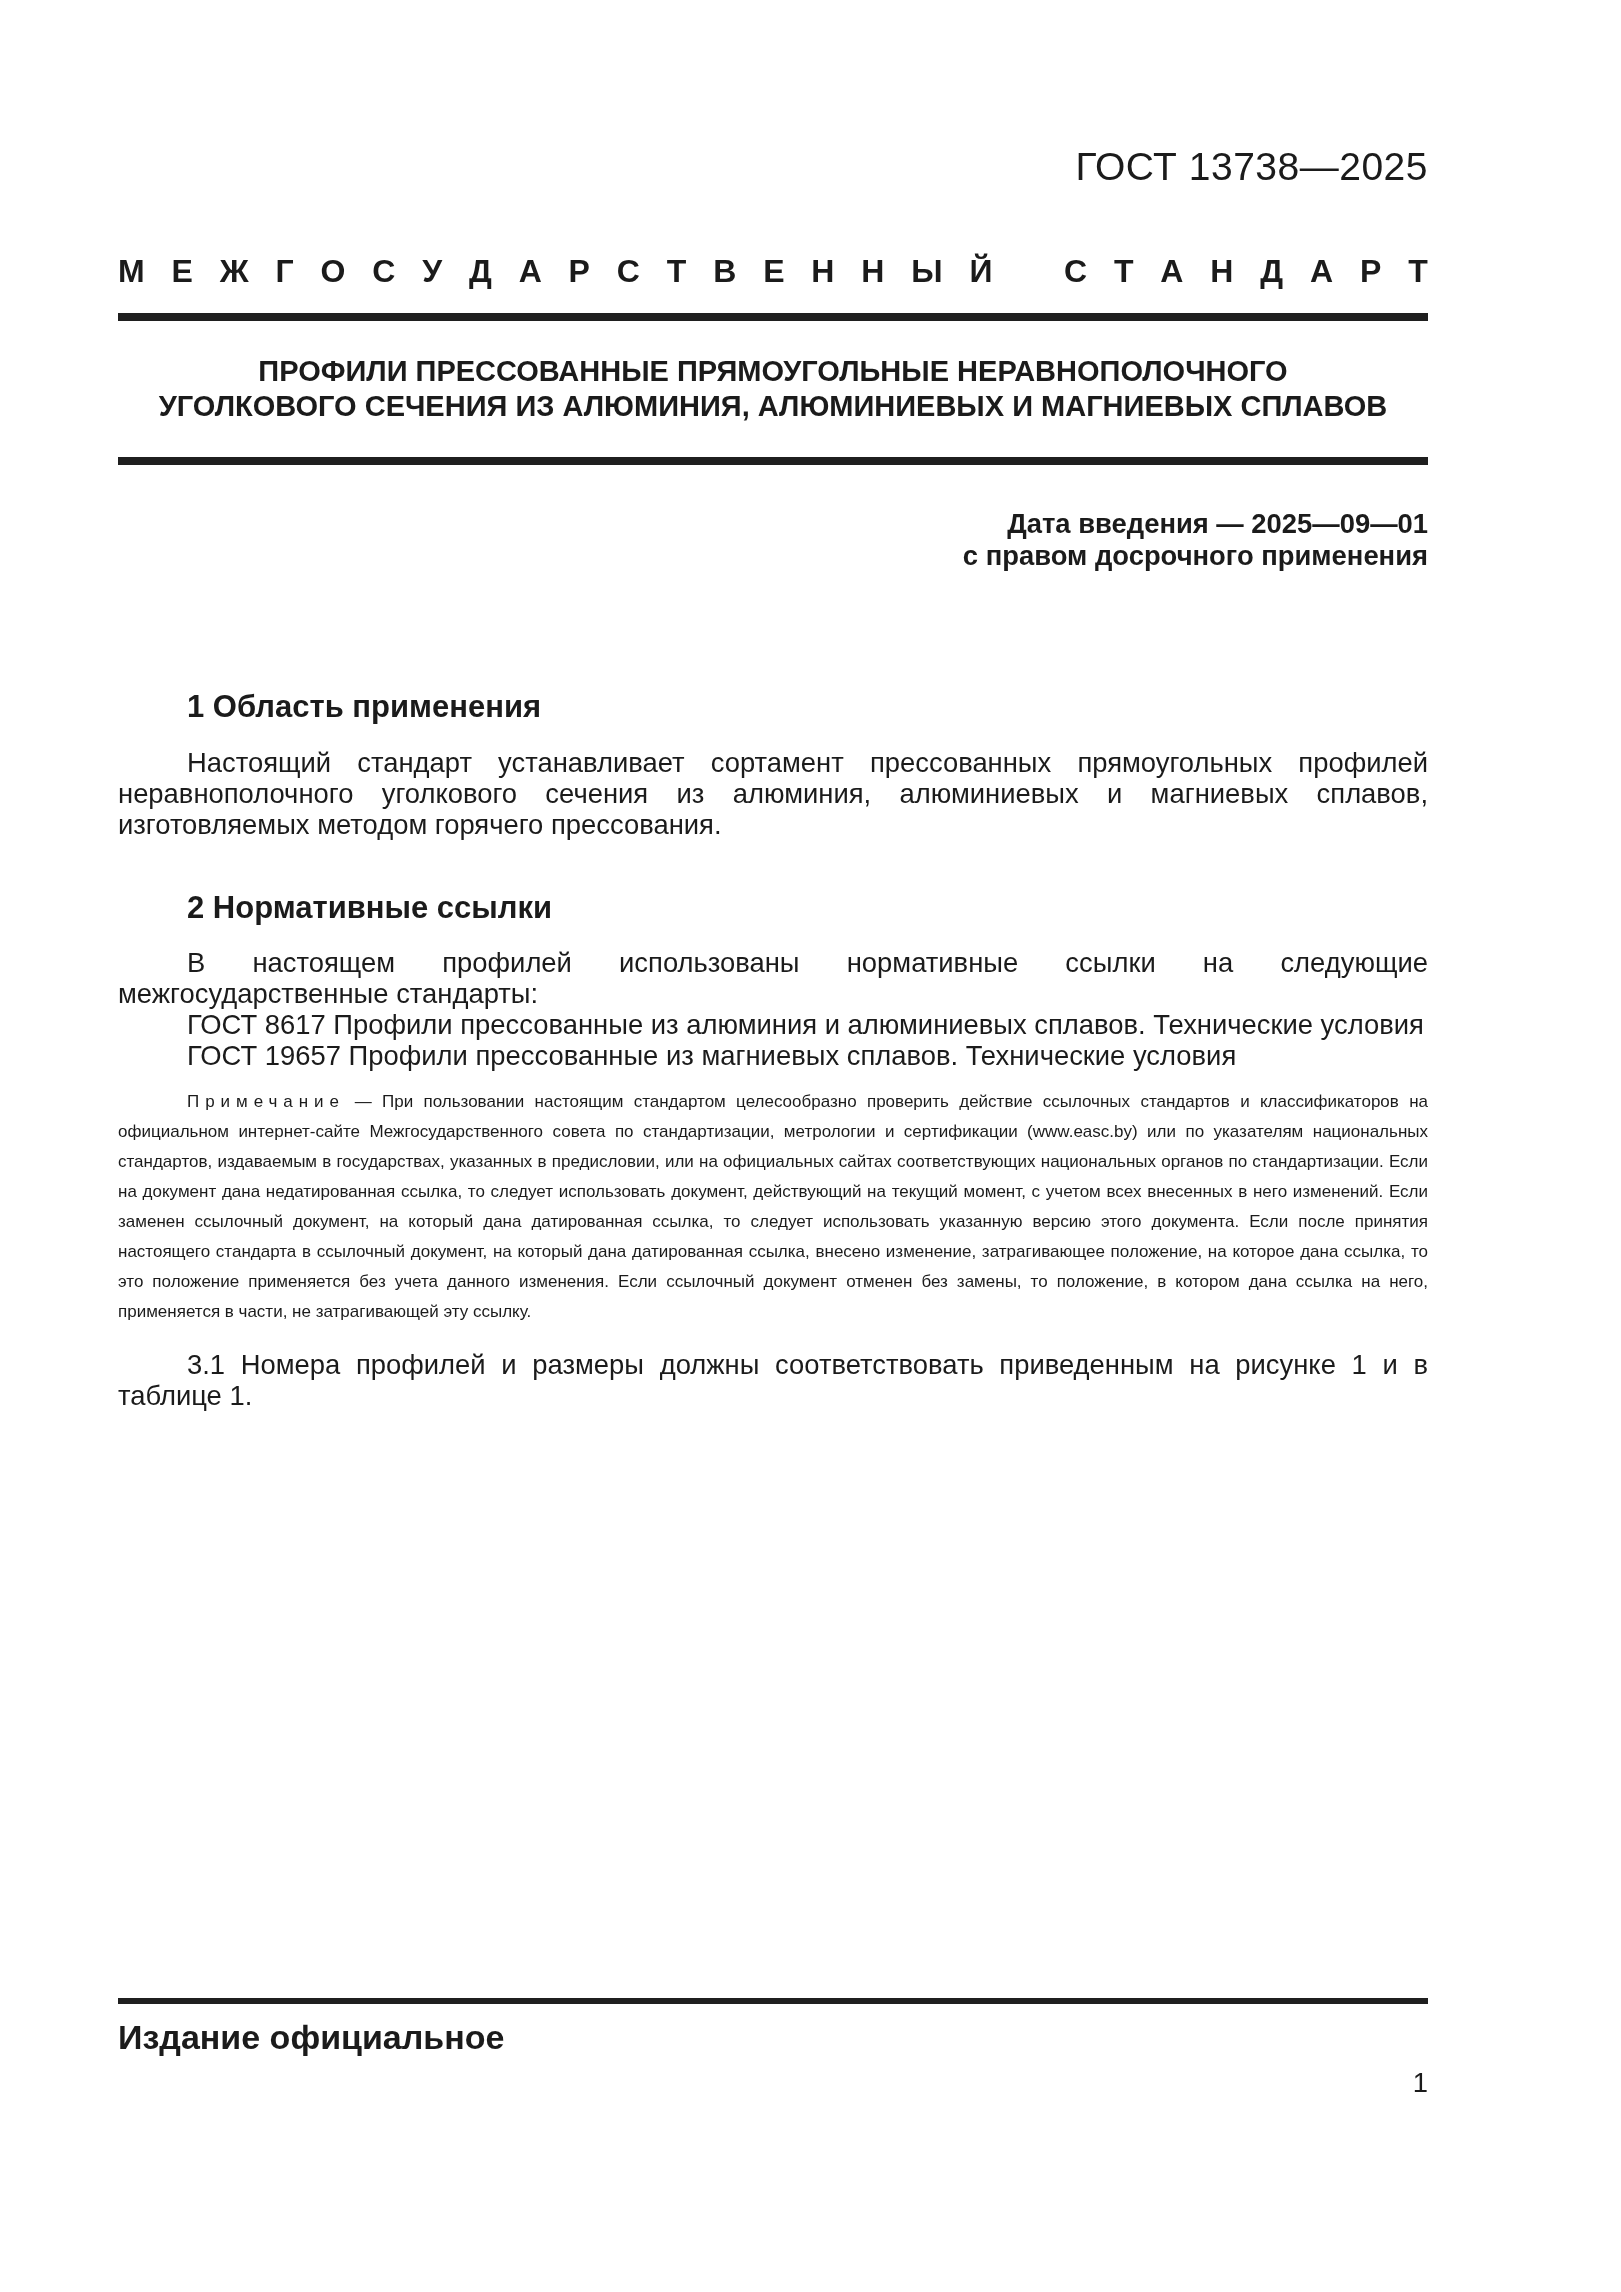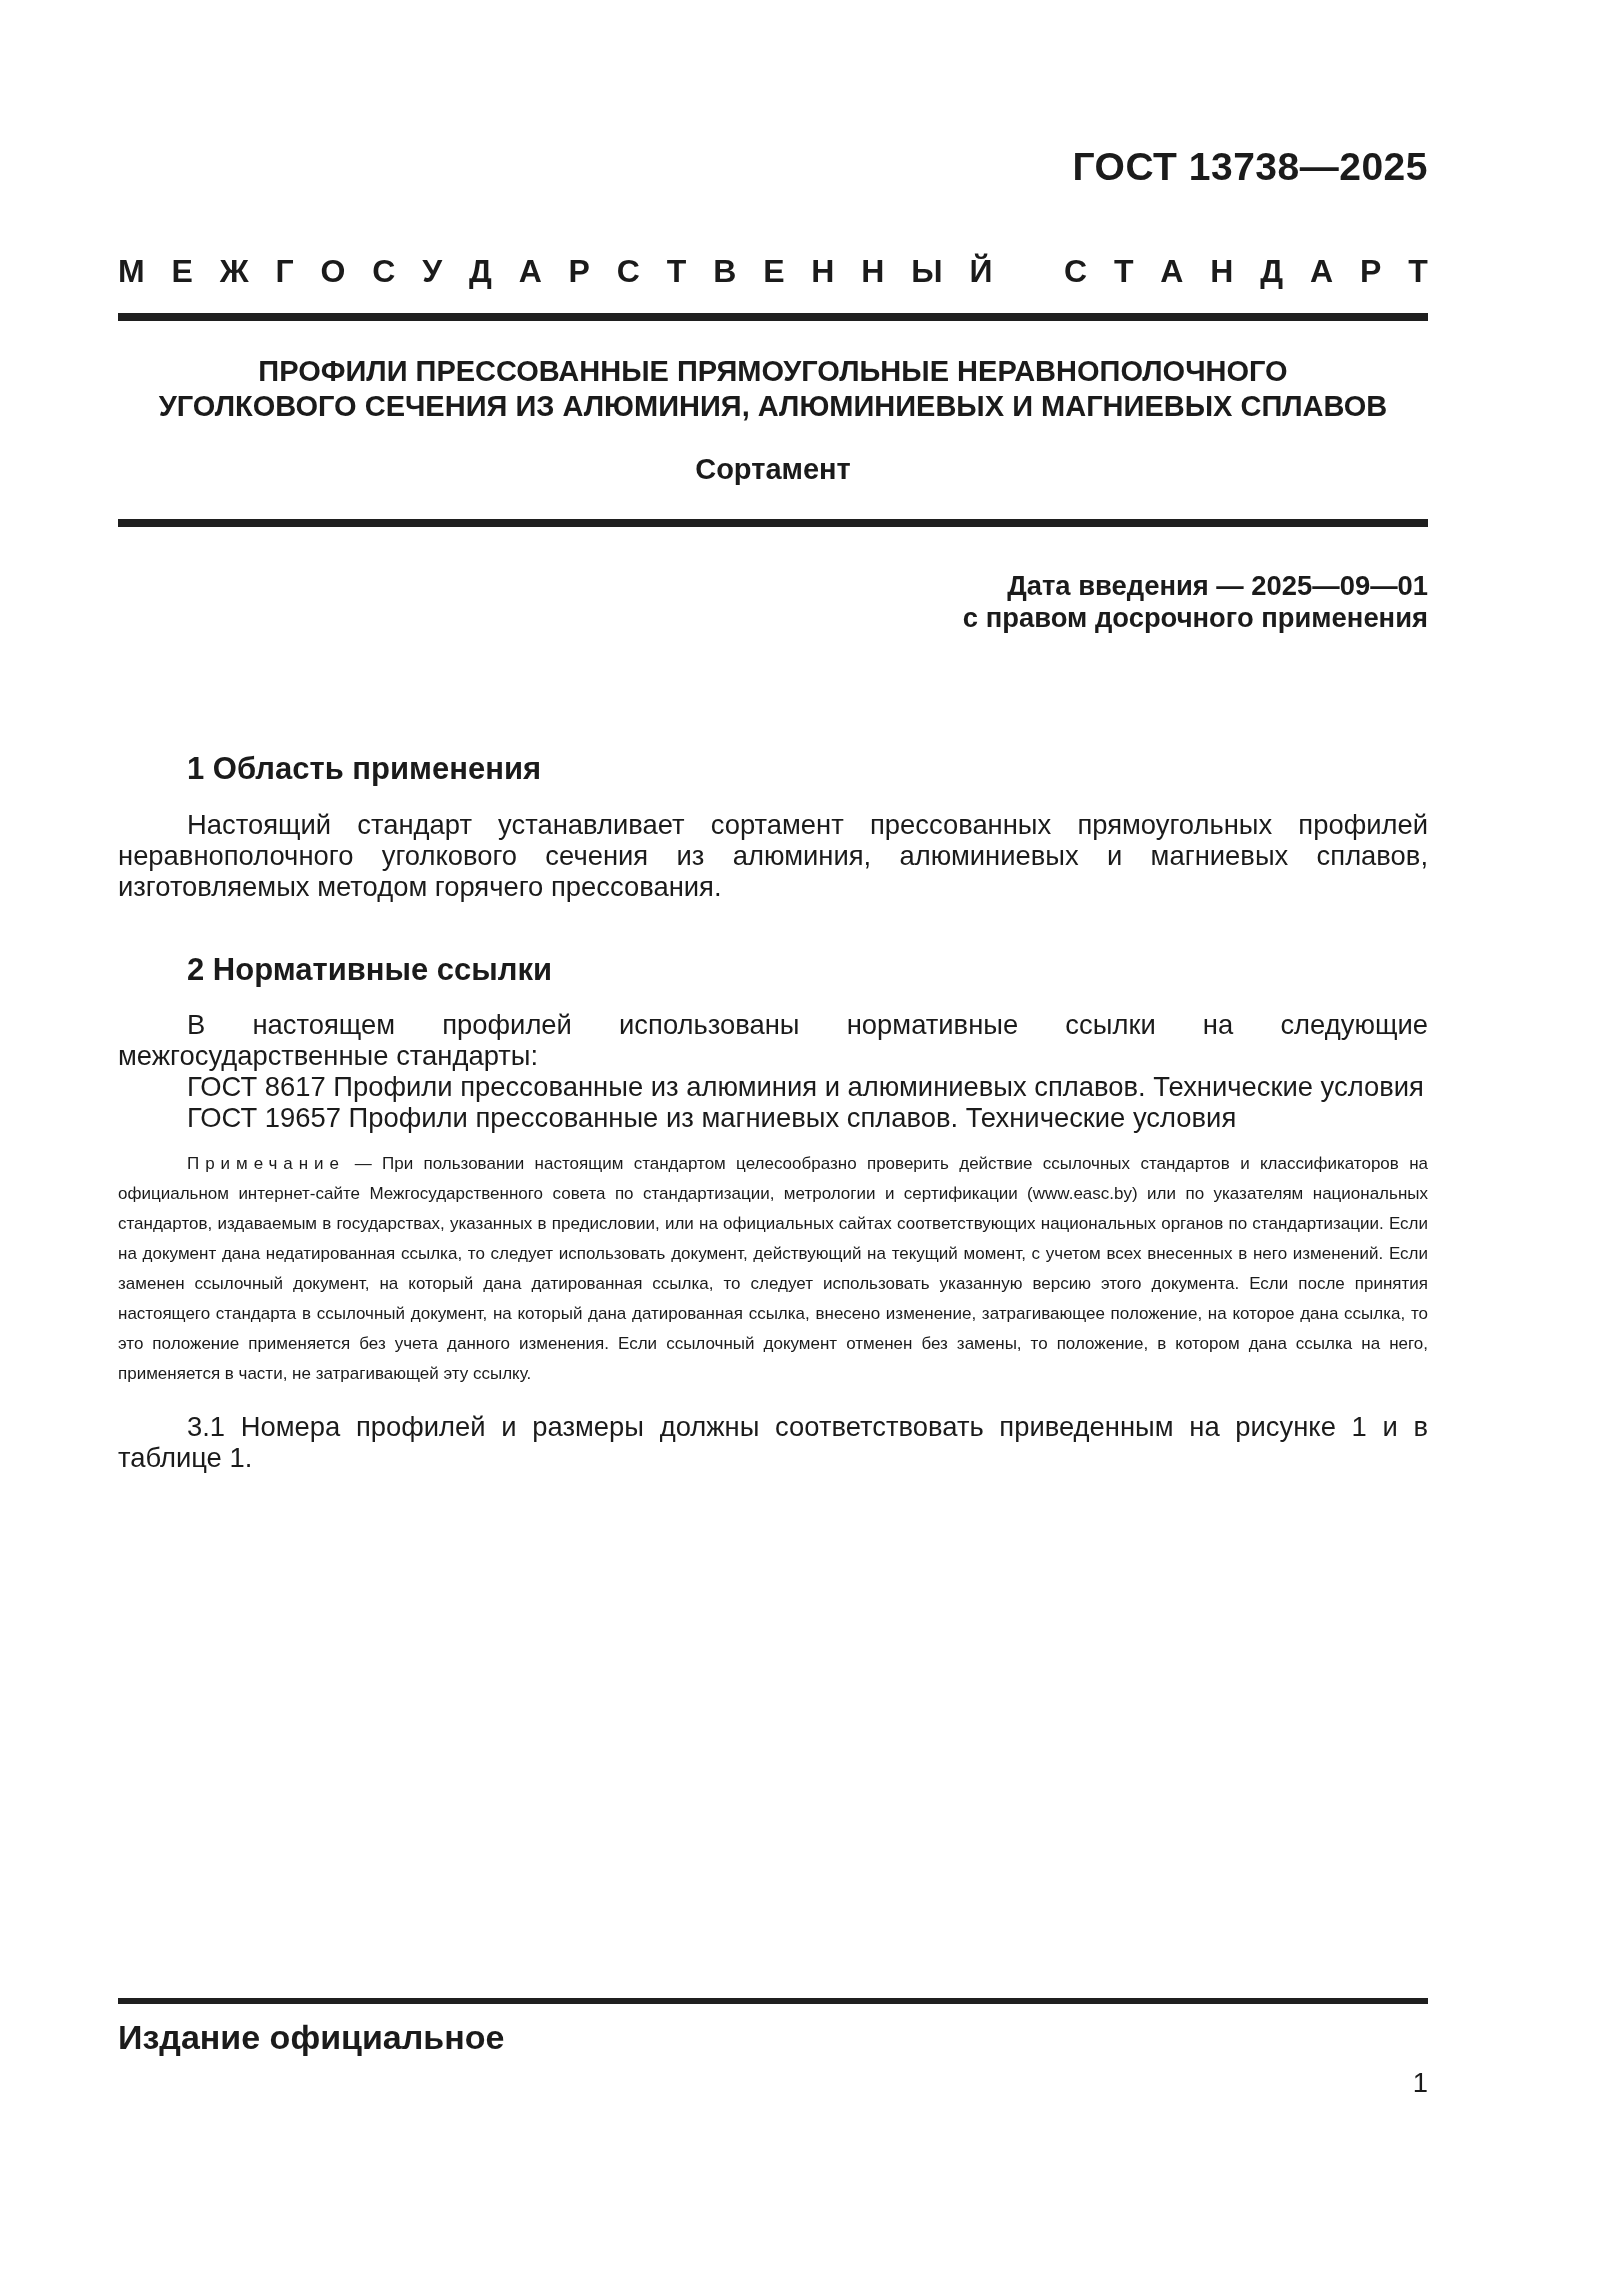--- a/index.html
+++ b/index.html
@@ -15,21 +15,21 @@
     background: #ffffff;
     box-sizing: border-box;
     padding: 147px 193px 0 118px;
     font-family: "Liberation Sans", sans-serif;
     color: #1b1b1b;
     overflow: hidden;
   }
 
   .doc-code {
     font-size: 39px;
-    font-weight: bold;
+    font-weight: normal;
     line-height: 39px;
     text-align: right;
     letter-spacing: 0.5px;
   }
 
   .standard-type {
     margin-top: 69px;
     display: flex;
     justify-content: space-between;
     font-size: 32px;
@@ -146,21 +146,20 @@
 
   <div class="standard-type"><span>М</span><span>Е</span><span>Ж</span><span>Г</span><span>О</span><span>С</span><span>У</span><span>Д</span><span>А</span><span>Р</span><span>С</span><span>Т</span><span>В</span><span>Е</span><span>Н</span><span>Н</span><span>Ы</span><span>Й</span><span>&nbsp;&nbsp;</span><span>С</span><span>Т</span><span>А</span><span>Н</span><span>Д</span><span>А</span><span>Р</span><span>Т</span></div>
 
   <div class="rule rule-header"></div>
 
   <div class="title-ru">
     <div>ПРОФИЛИ ПРЕССОВАННЫЕ ПРЯМОУГОЛЬНЫЕ НЕРАВНОПОЛОЧНОГО</div>
     <div>УГОЛКОВОГО СЕЧЕНИЯ ИЗ АЛЮМИНИЯ, АЛЮМИНИЕВЫХ И МАГНИЕВЫХ СПЛАВОВ</div>
   </div>
 
-  <div class="subtitle-ru">Сортамент</div>
 
 
   <div class="rule rule-mid"></div>
 
   <div class="date-block">
     <div>Дата введения — 2025—09—01</div>
     <div>с правом досрочного применения</div>
   </div>
 
   <h2 class="section-heading s1">1 Область применения</h2>

